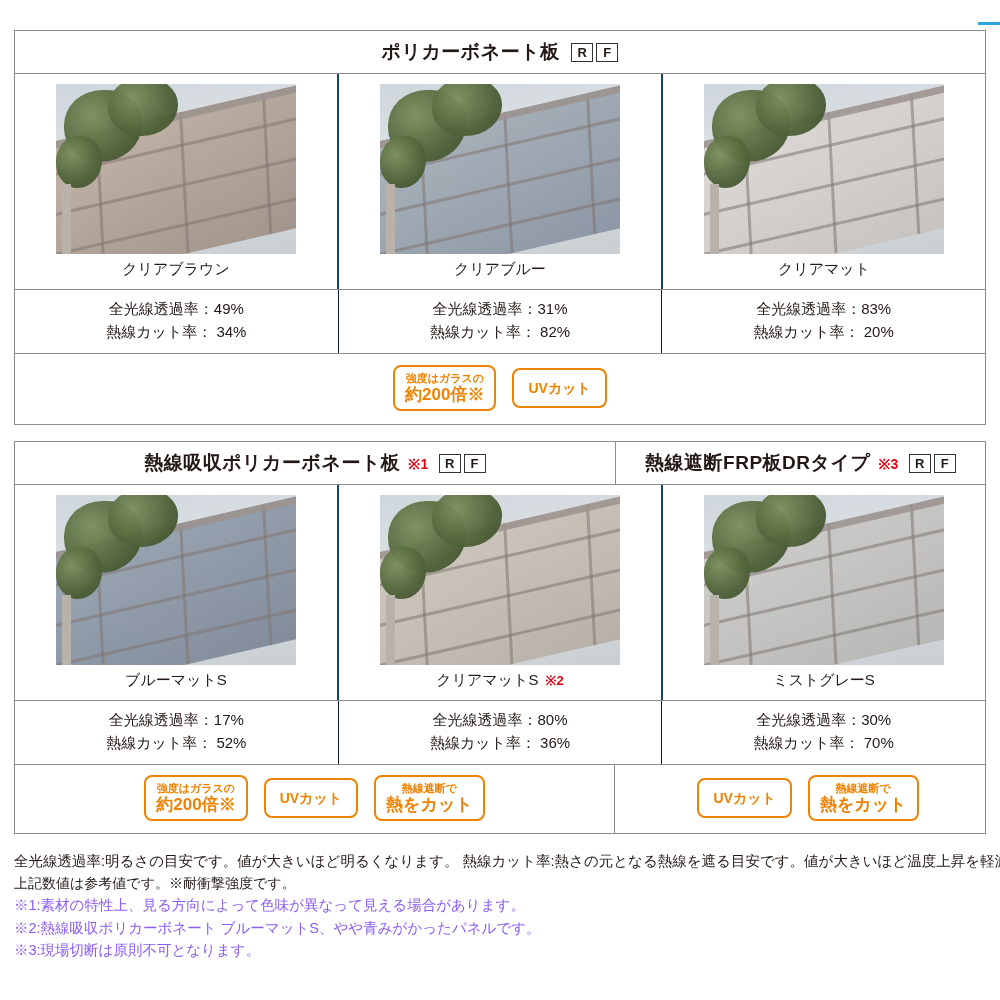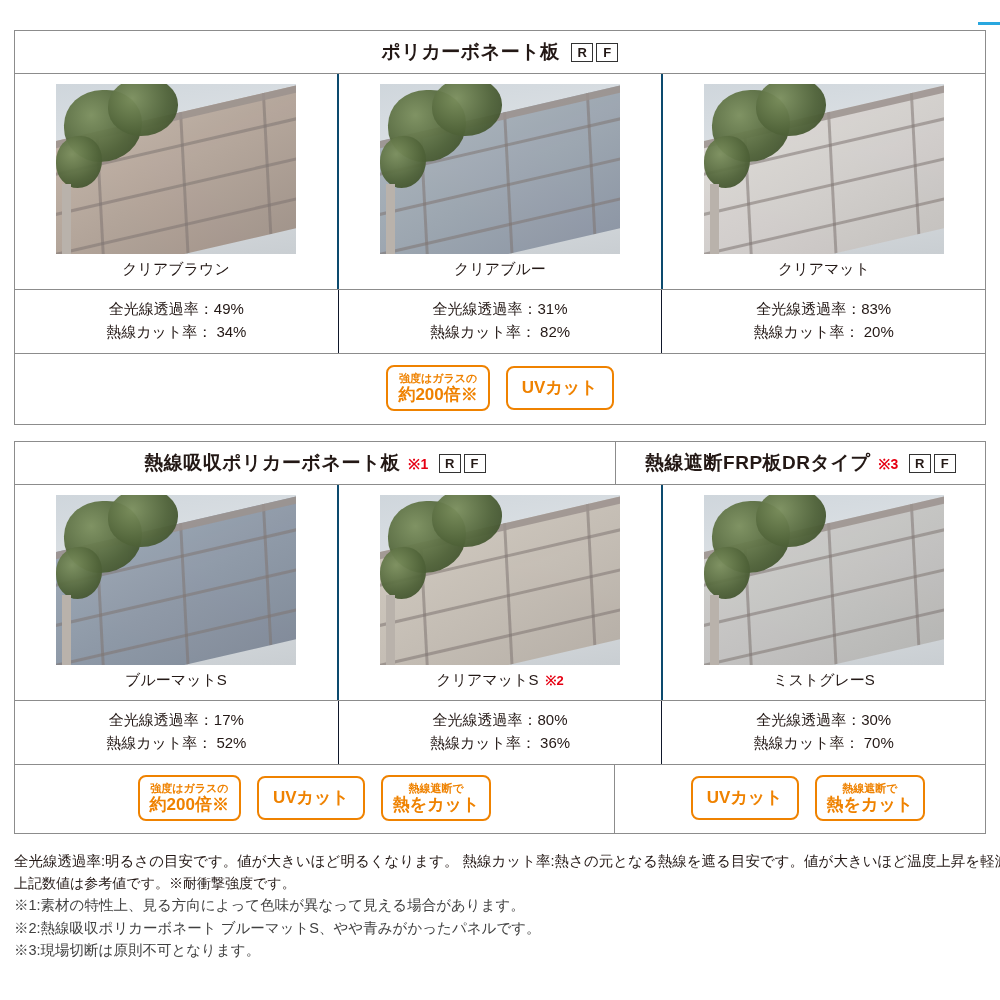--- a/index.html
+++ b/index.html
@@ -196,31 +196,31 @@
     background: #fff;
     text-align: center;
     font-weight: bold;
     line-height: 1.15;
     padding: 5px 10px;
     box-sizing: border-box;
     white-space: nowrap;
   }
   .badge .small { font-size: 11px; display: block; }
   .badge .big { font-size: 17px; display: block; }
-  .badge.single { font-size: 17px; padding: 10px 14px; }
+  .badge.single { font-size: 14px; padding: 10px 14px; }
 
   
   .footnotes {
     font-size: 14.5px;
     line-height: 1.55;
     color: #231815;
     margin-top: 2px;
   }
   .footnotes .line { white-space: nowrap; }
-  .footnotes .fn-red { color: #404040; }
+  .footnotes .fn-red { color: #8b5cf6; }
   .small-note { font-size: 14px; }
 
   .corner-mark {
     position: absolute;
     right: 0;
     top: 22px;
     width: 22px;
     height: 3px;
     background: #29a7df;
   }

